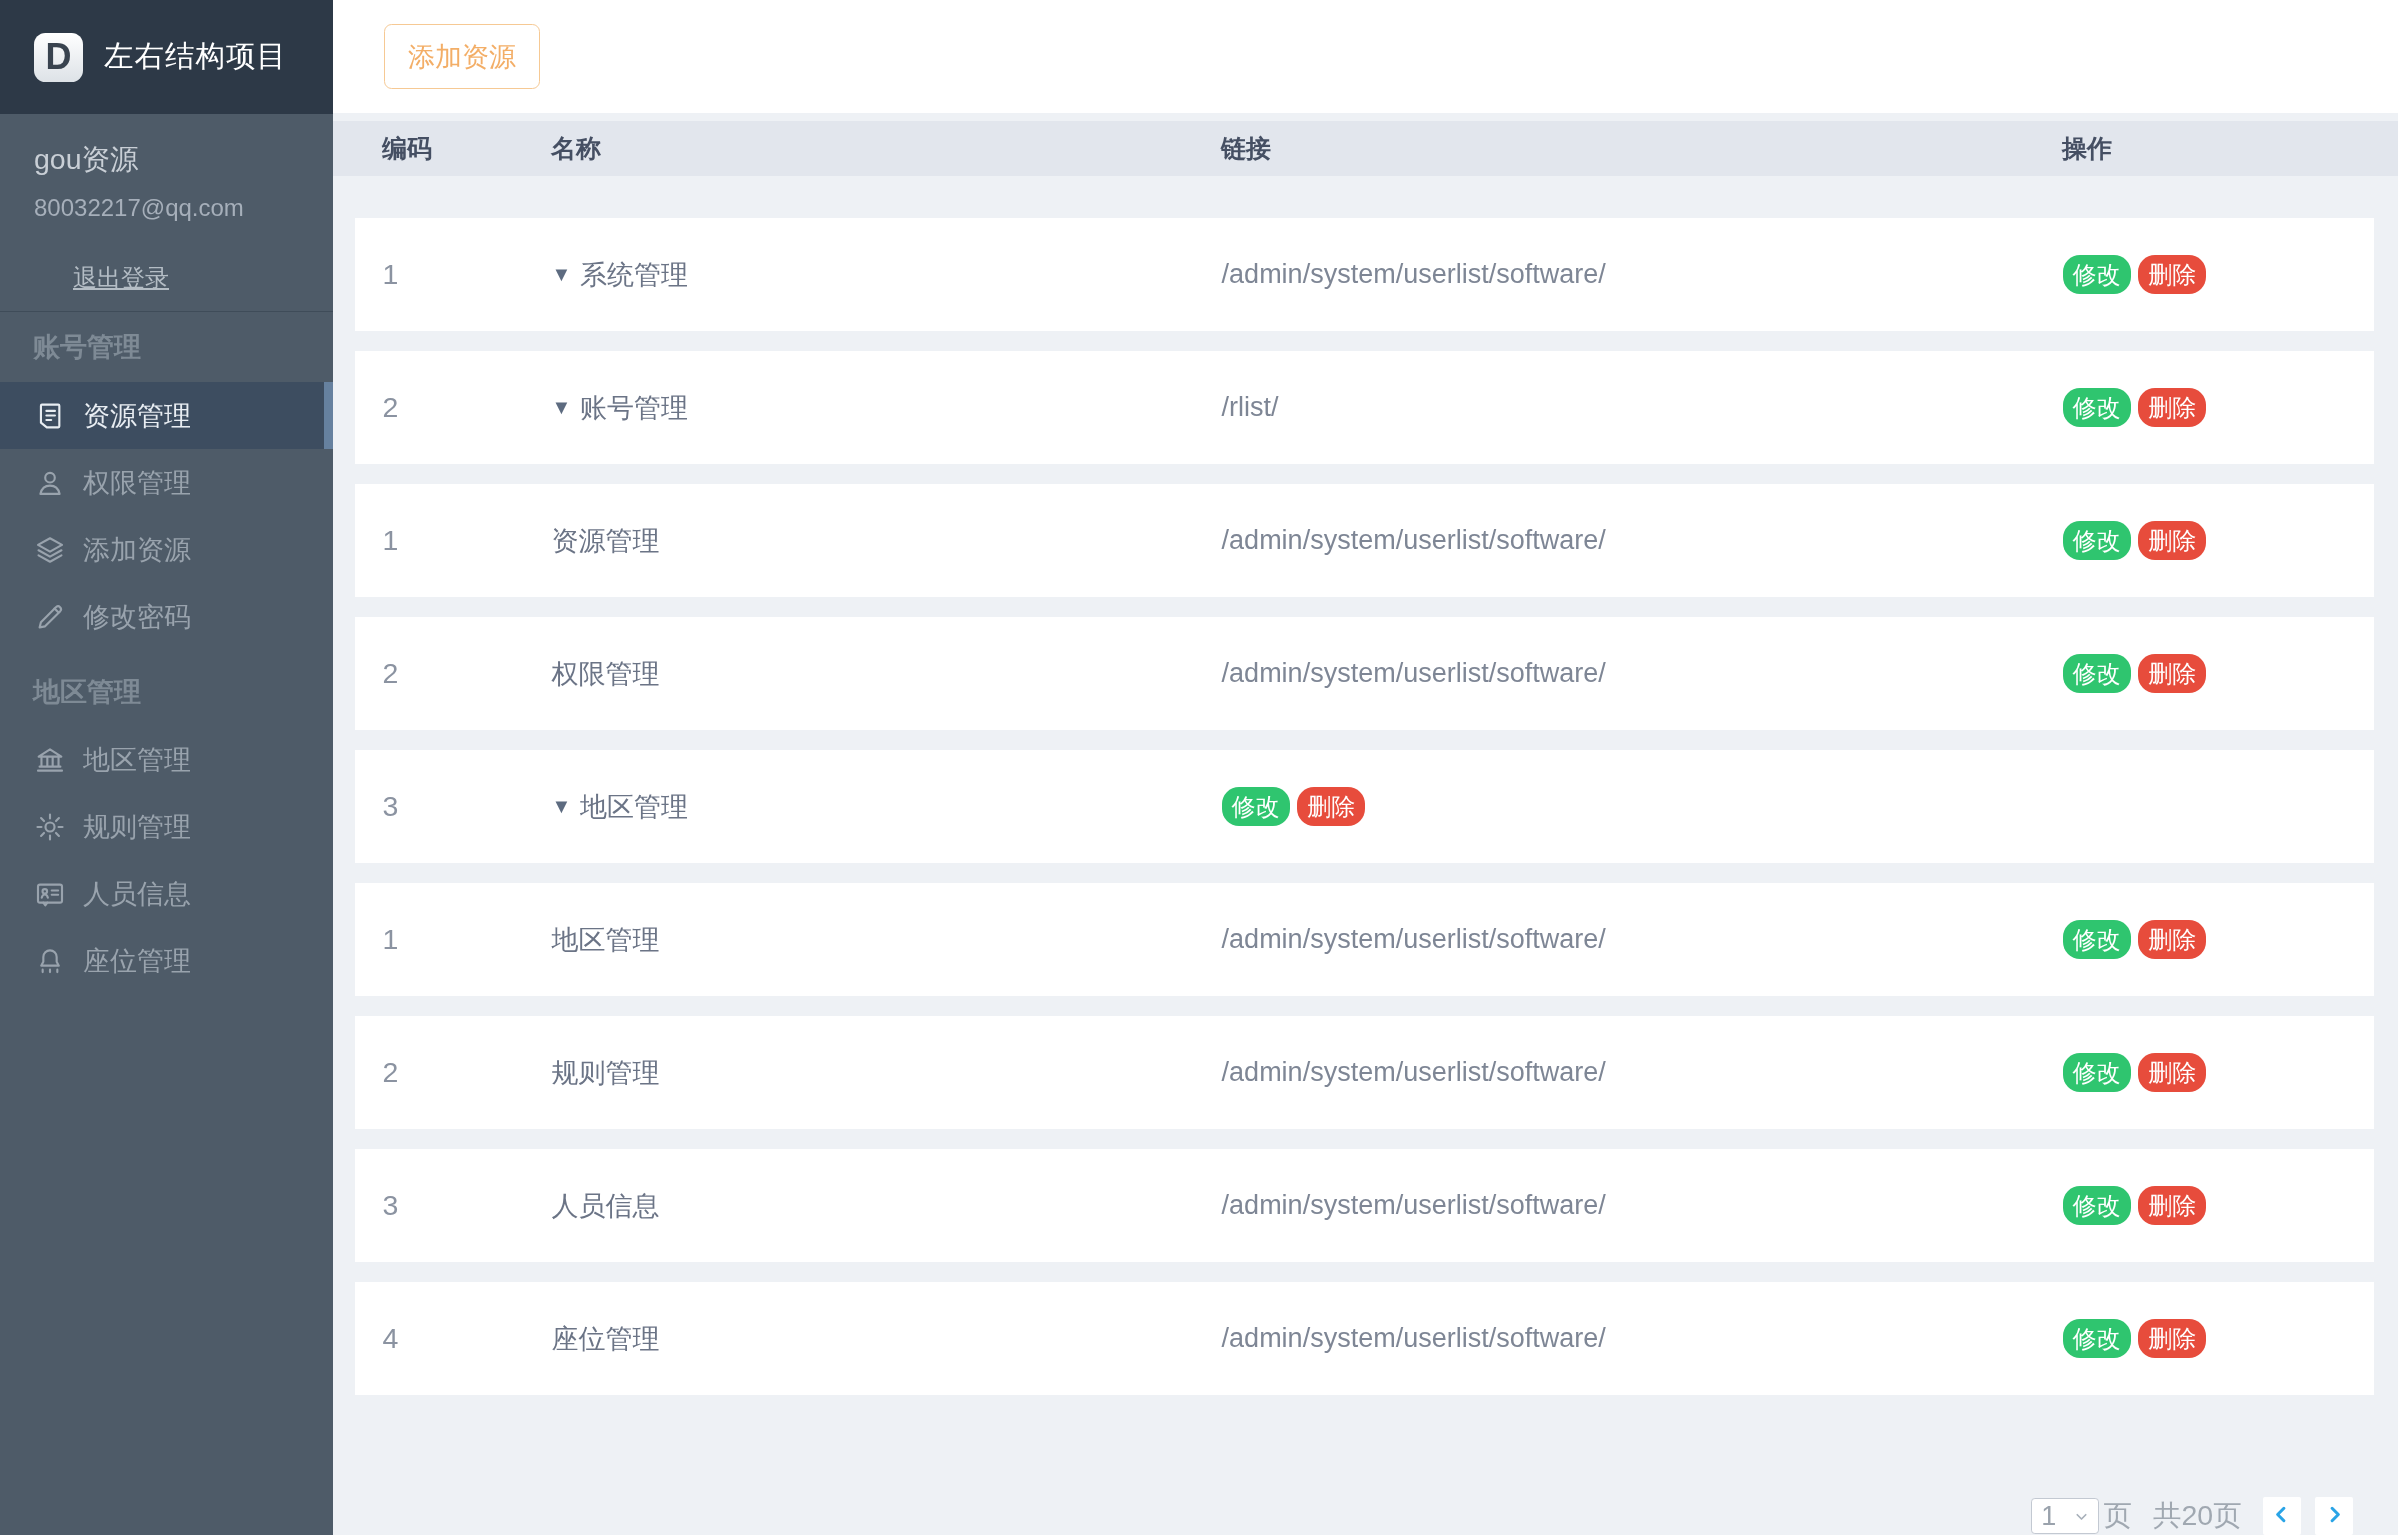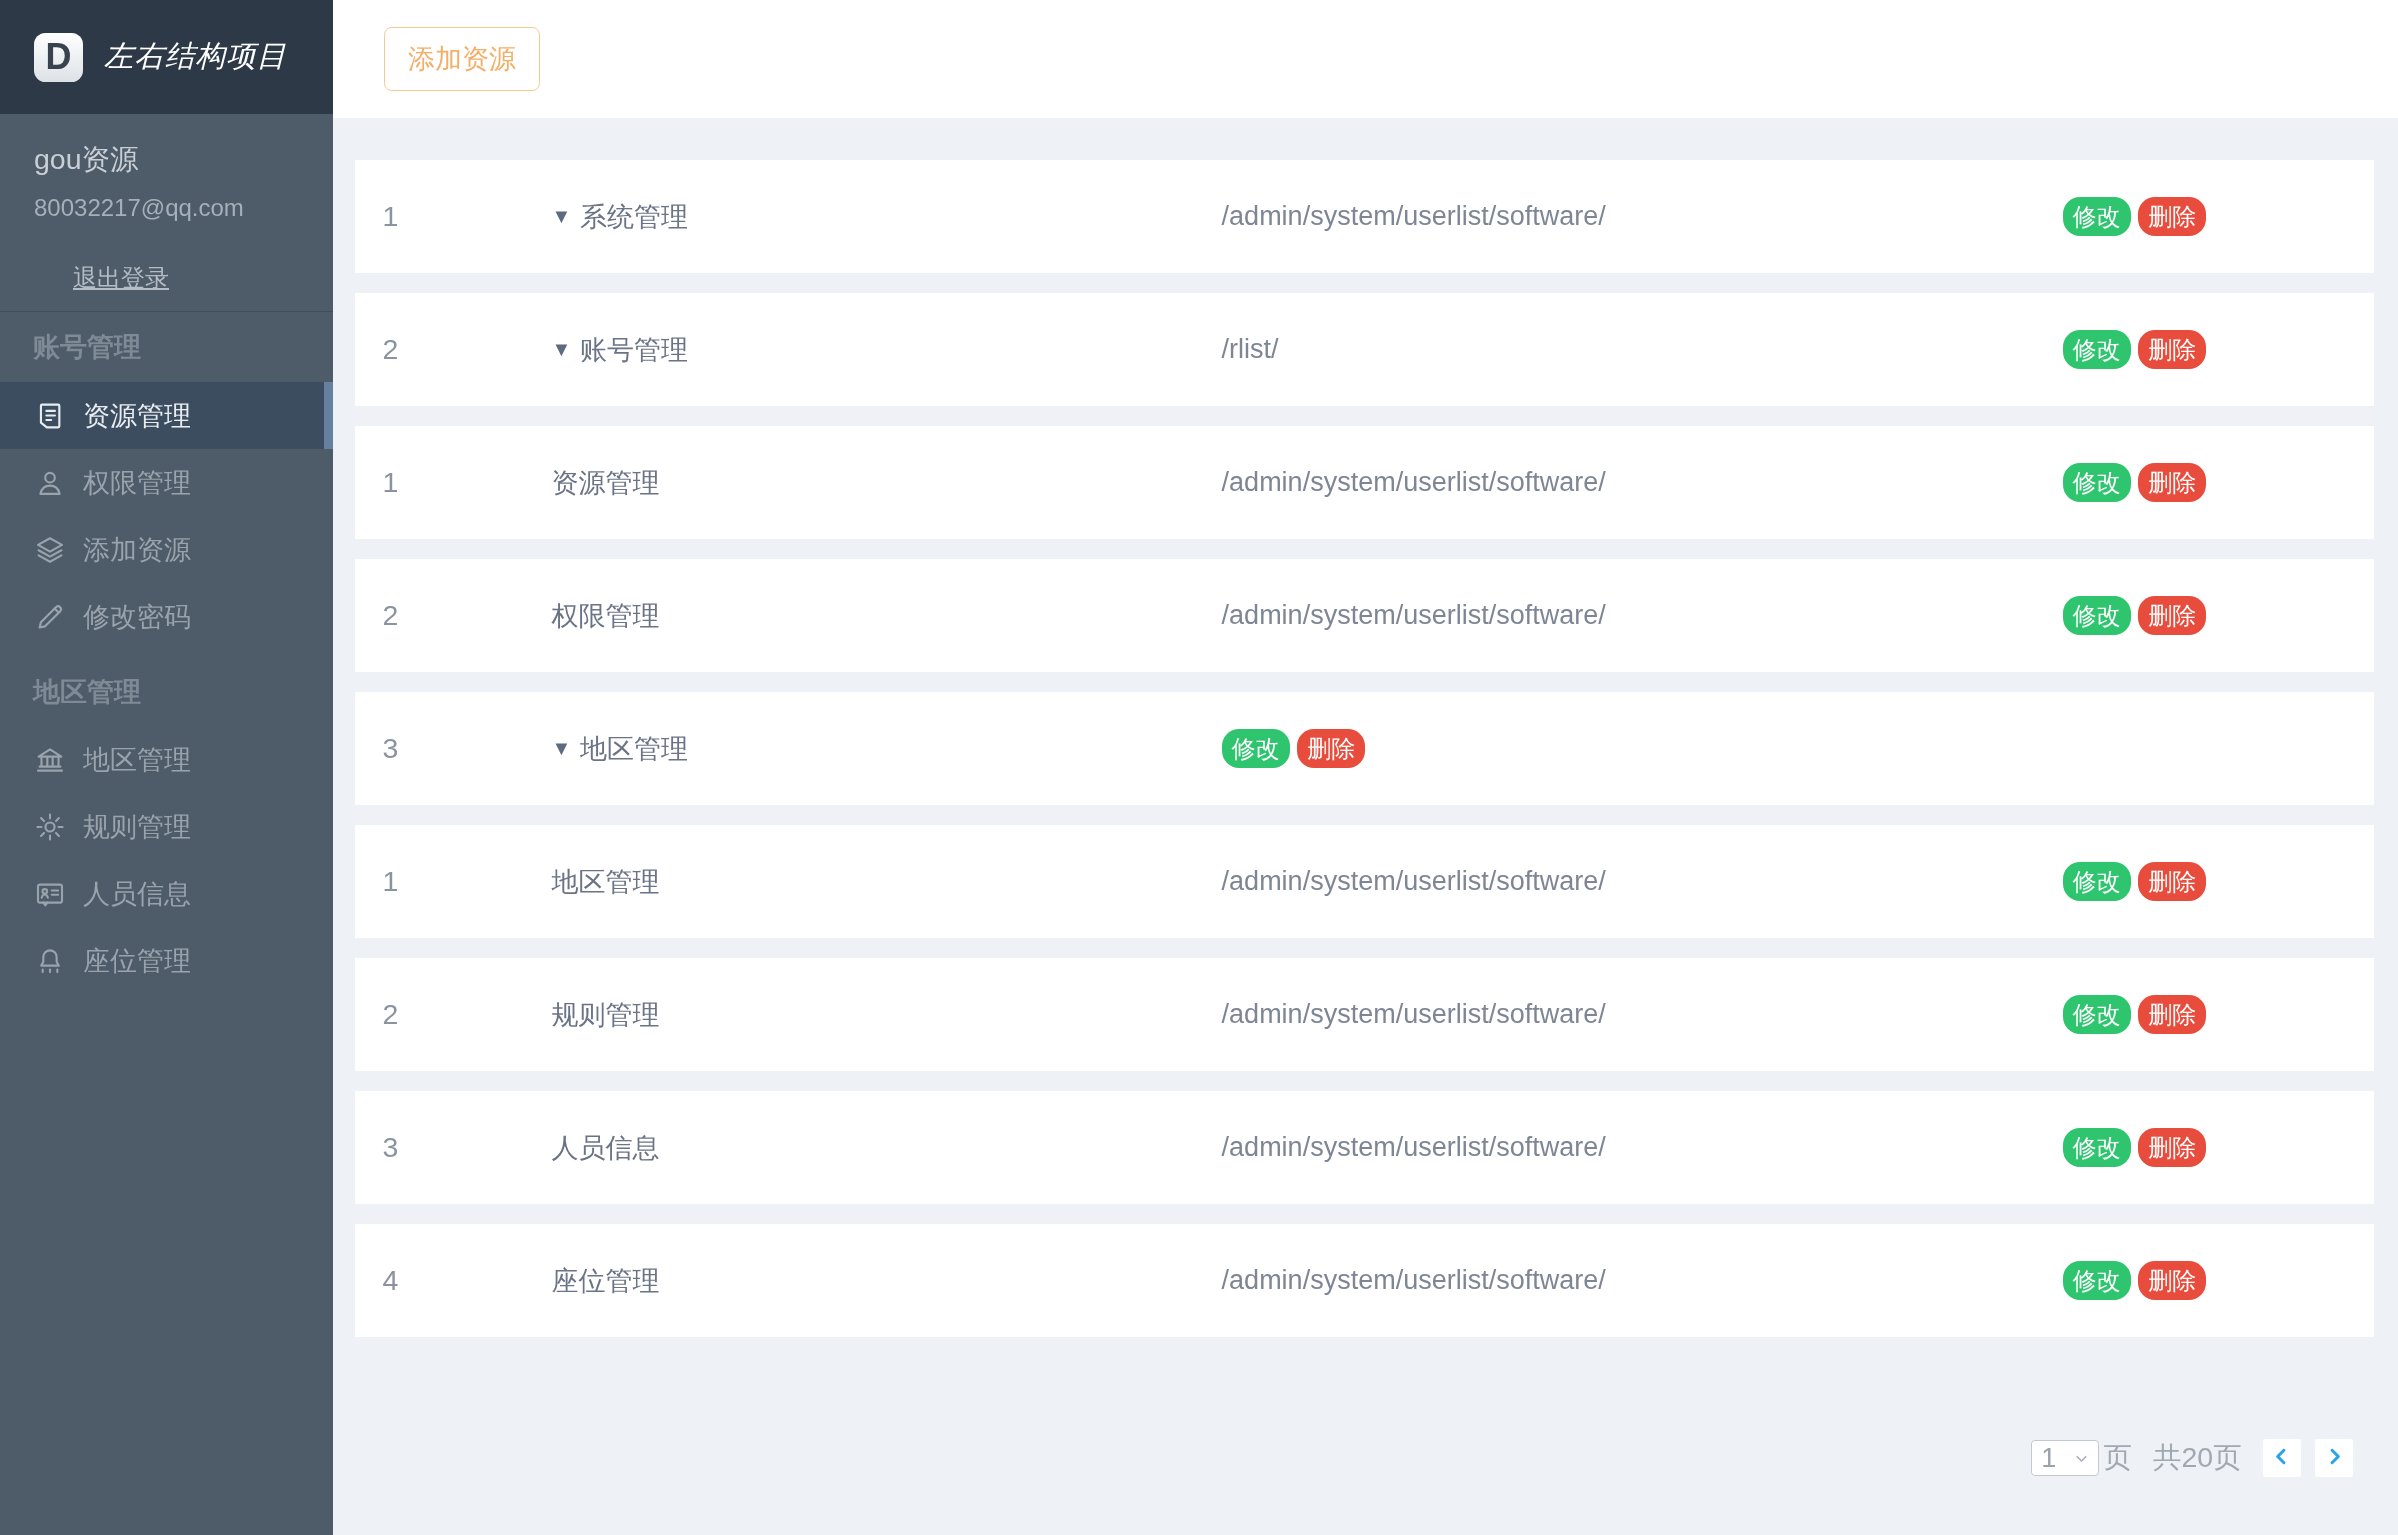--- a/index.html
+++ b/index.html
@@ -15,21 +15,21 @@
   .sidebar-header {
     height:114px; background:#2d3947; display:flex; align-items:center;
     padding-left:34px;
   }
   .logo {
     width:49px; height:49px; border-radius:11.4px;
     background:linear-gradient(#ffffff,#dde2e7);
     color:#39434f; font-weight:bold; font-size:36px;
     display:flex; align-items:center; justify-content:center;
   }
-  .app-title { color:#ffffff; font-size:29.5px; margin-left:21px; letter-spacing:1px;font-style:italic; }
+  .app-title { color:#ffffff; font-size:29.5px; margin-left:21px; letter-spacing:1px; }
 
   .user-block { padding:27px 34px 0 34px; height:198px; border-bottom:1px solid #3f4c59; }
   .user-name  { font-size:28.5px; color:#c9cfd6; }
   .user-email { font-size:24px; color:#a6afba; margin-top:15px; }
   .logout {
     display:inline-block; font-size:24px; color:#b4bdc5;
     text-decoration:underline; margin-top:40px; cursor:pointer;margin-left:39px;
   }
 
   .menu-section-label {
@@ -206,20 +206,26 @@
           <span>座位管理</span>
         </div>
       </nav>
   </aside>
 
   <main class="main">
     <div class="topbar">
       <button class="add-btn">添加资源</button>
     </div>
 
+    <div class="table-header">
+      <div>编码</div>
+      <div>名称</div>
+      <div>链接</div>
+      <div>操作</div>
+    </div>
 
     <div class="rows-area" id="rows">
         <div class="row-card">
           <div class="cell-code">1</div>
           <div class="cell-name">
             <span class="tri">▼</span>
             <span>系统管理</span>
           </div>
           <div class="cell-link">/admin/system/userlist/software/</div>
           <div class="cell-actions">

